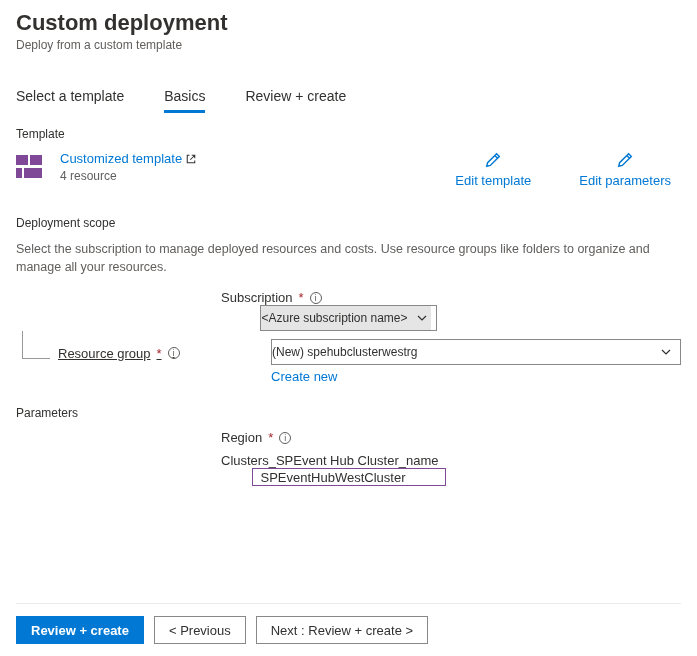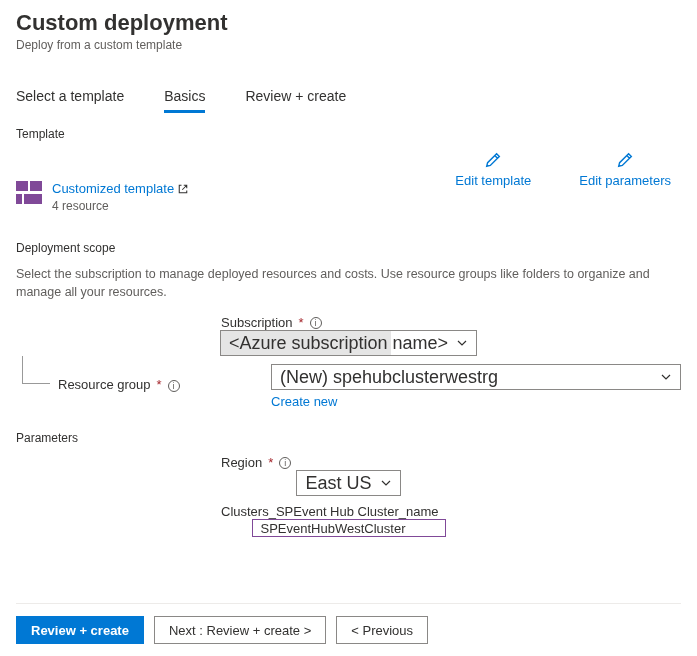--- a/index.html
+++ b/index.html
@@ -16,43 +16,43 @@
   .page-title { font-size: 22px; font-weight: 600; color: #323130; margin-bottom: 2px; }
   .page-subtitle { font-size: 12px; color: #605e5c; margin-bottom: 30px; }
 
   .tabs { display: flex; gap: 40px; border-bottom: none; margin-bottom: 14px; }
   .tab { font-size: 14px; color: #323130; padding: 6px 0; cursor: pointer; }
   .tab.active { color: #323130; border-bottom: 3px solid #0078d4; font-weight: 400; }
 
   .section-header { font-size: 12px; font-weight: 400; color: #323130; margin: 10px 0 10px 0; }
 
   .template-row { display: flex; align-items: flex-start; justify-content: space-between; margin-bottom: 28px; }
-  .template-left { display: flex; gap: 8px; align-items: flex-start; margin-top: 30px; }
+  .template-left { display: flex; gap: 16px; align-items: center; }
   .template-icon { width: 28px; height: 24px; display:flex; flex-wrap:wrap; gap:2px; }
   .brick { background:#804998; }
   .template-link { color: #0078d4; font-size: 13px; cursor:pointer; display:flex; align-items:center; gap:3px;}
   .template-sub { font-size: 12px; color: #605e5c; margin-top:3px;}
 
   .action-btns { display:flex; gap:48px; margin-right:10px;}
   .action-btn { display:flex; flex-direction:column; align-items:center; gap:4px; cursor:pointer; color:#0078d4; font-size:13px;}
   .pencil { width:18px; height:18px; }
 
   .help-text { font-size: 12.5px; color: #605e5c; line-height: 1.45; margin: 8px 0 14px 0; }
 
   .field-row { display:flex; align-items:center; margin-bottom: 8px; flex-direction: column; }
   .field-label-col { width: 255px; display:flex; align-items:center; gap:6px; font-size:13px; color:#323130;}
   .req { color:#a4262c; }
   .info { width:12px; height:12px; border:1px solid #605e5c; border-radius:50%; display:inline-flex; align-items:center; justify-content:center; font-size:9px; color:#605e5c; cursor:pointer;}
 
   .indent-line { border-left:1px solid #999; border-bottom:1px solid #999; width:28px; height:28px; margin-left:6px; margin-right:8px; position:relative; top:-8px;}
   .rg-row { display:flex; align-items:flex-start; margin-bottom:2px;}
-  .rg-label { display:flex; align-items:flex-end; gap:6px; font-size:13px;}
+  .rg-label { display:flex; align-items:center; gap:6px; font-size:13px;text-decoration:underline;}
 
   .control-col { flex:1; max-width: 420px; }
-  .select { width:100%; height:26px; border:1px solid #8a8886; background:#fff; padding: 0 28px 0 8px; font-size:18px; color:#323130; position:relative; display:flex; align-items:center; cursor:pointer;}
+  .select { width:100%; height:26px; border:1px solid #8a8886; background:#fff; padding: 0 28px 0 0; font-size:12px; color:#323130; position:relative; display:flex; align-items:center; cursor:pointer;}
   .select.highlight { background: linear-gradient(to right, #e5e5e5 170px, #fff 170px); }
   .chevron { position:absolute; right:8px; top:50%; transform:translateY(-50%);}
   .input { width:100%; height:18px; border:1px solid #8a8886; padding:0 8px; font-size:13px; color:#323130; outline:none;}
   .input.focused { border:1px solid #804998; box-shadow: 0 0 0 0px #804998 inset;}
   .create-new { color:#0078d4; font-size:13px; margin-top:4px; cursor:pointer;}
 
   .footer { position:absolute; bottom:12px; left:16px; right:16px; border-top:1px solid #edebe9; padding-top:12px; display:flex; gap:10px;}
   .btn { height:28px; padding:0 14px; font-size:13px; border:1px solid #8a8886; background:#fff; color:#323130; cursor:pointer; display:flex; align-items:center;}
   .btn.primary { background:#0078d4; color:#fff; border:1px solid #0078d4; font-weight:600;}
   .btn.primary.bold { font-weight:700;}
@@ -156,38 +156,28 @@
 </div>
 
 <div class="section-header" style="margin-top:22px;">Parameters</div>
 
 <div class="field-row" style="margin-top:10px;">
   <div class="field-label-col">
     <span>Region</span>
     <span class="req">*</span>
     <span class="info">i</span>
   </div>
-  <div class="control-col">
-    <div class="select">
-      <span>East US</span>
-      <span class="chevron">
-        <svg width="12" height="12" viewBox="0 0 12 12">
-            <path fill="none" stroke="#323130" stroke-width="1.2" d="M2 4l4 4 4-4"></path>
-          </svg>
-      </span>
-    </div>
-  </div>
 </div>
 
 <div class="field-row" style="margin-top:6px;">
   <div class="field-label-col">
     <span>Clusters_SPEvent Hub Cluster_name</span>
   </div>
   <div class="control-col">
     <input class="input focused" value="SPEventHubWestCluster" style="">
   </div>
 </div>
 
 <div class="footer">
   <button class="btn primary bold">Review + create</button>
+  <button class="btn">&lt; Previous</button>
   <button class="btn">Next : Review + create &gt;</button>
-  <button class="btn">&lt; Previous</button>
 </div>
 
 </body></html>

